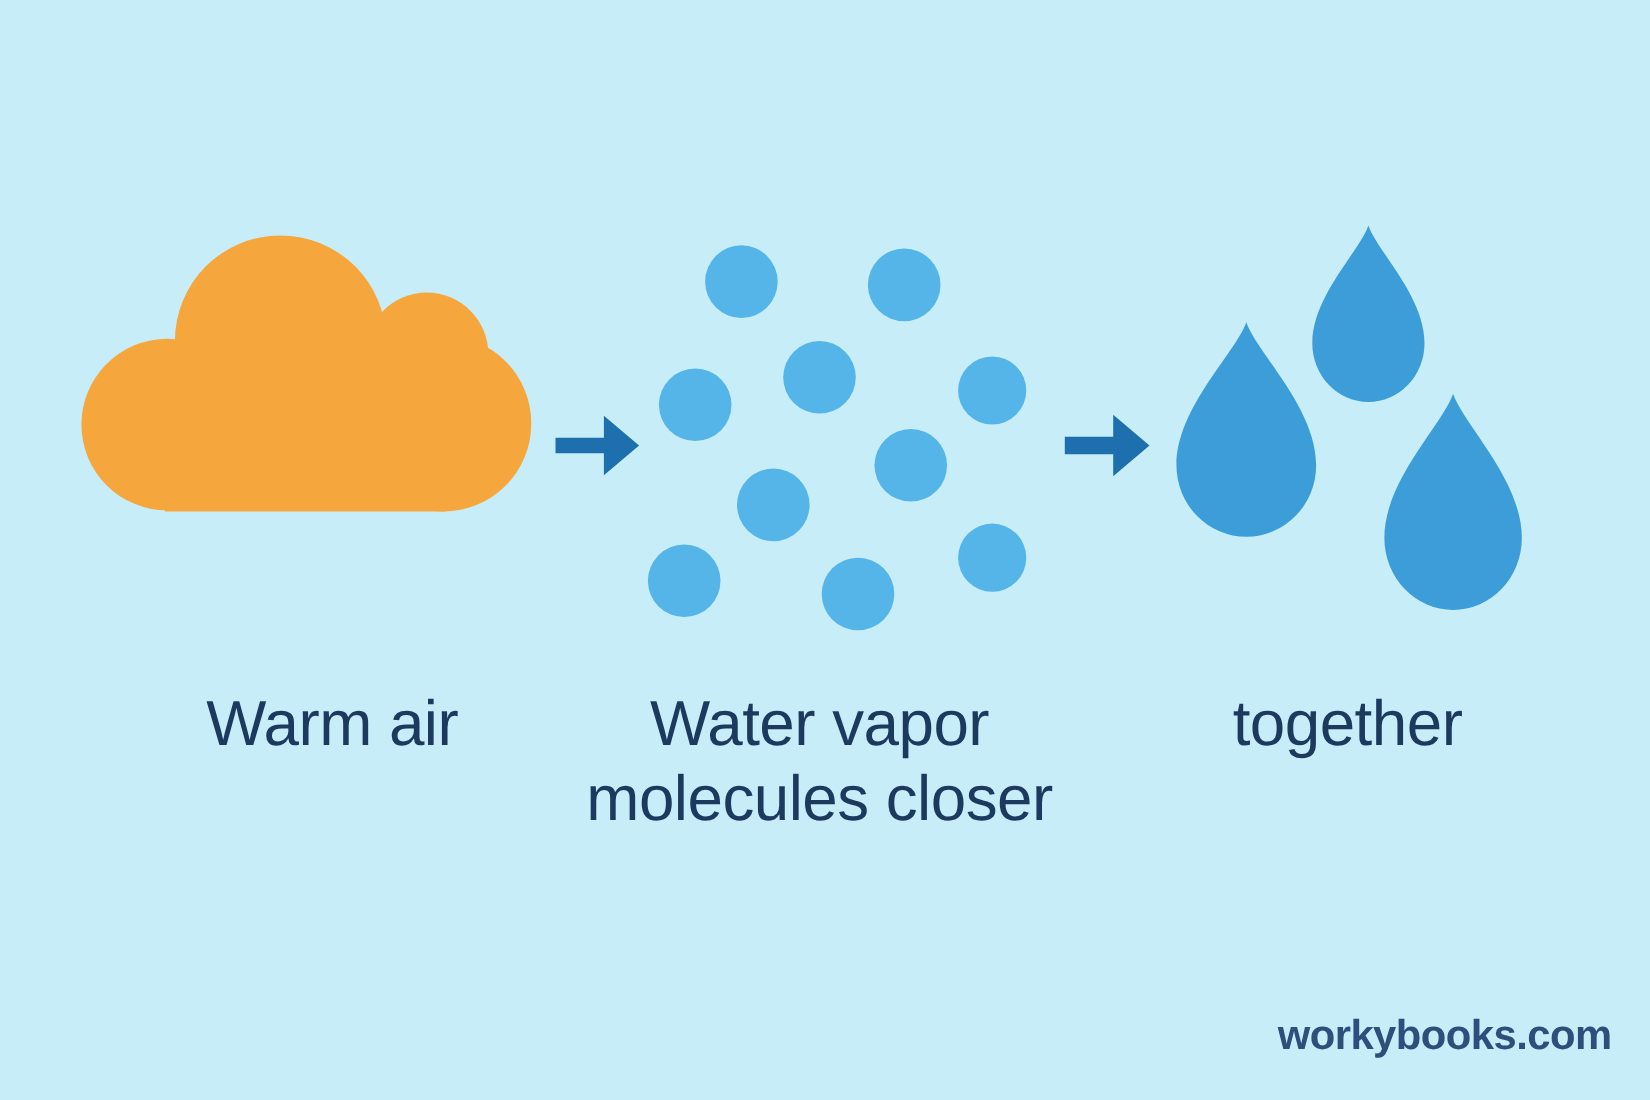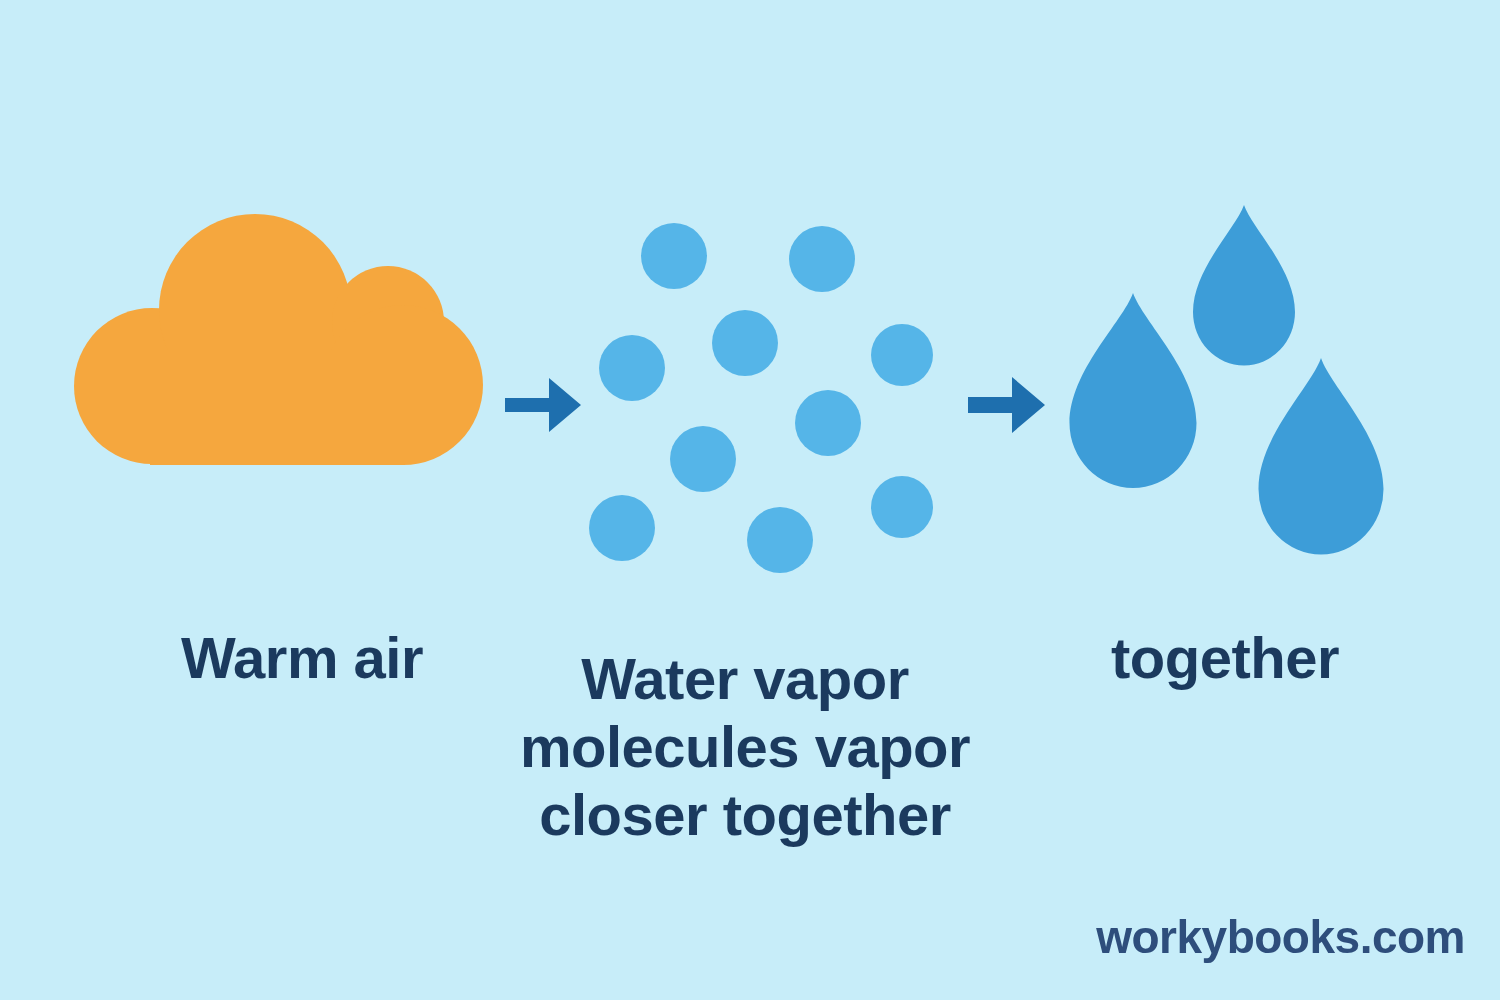--- a/index.html
+++ b/index.html
@@ -18,31 +18,31 @@
     width: 1500px; height: 1000px;
     display: block;
   }
   .label {
     position: absolute;
     top: 624px;
     text-align: center;
     color: #1B3A5E;
     font-size: 58px;
     line-height: 68px;
-    font-weight: 700;
+    font-weight: 400;
     letter-spacing: -0.5px;
   }
   .label-step1 { left: 52px;  width: 500px; }
-  .label-step2 { left: 445px; width: 600px; margin-top: 21px; }
+  .label-step2 { left: 445px; width: 600px; }
   .label-step3 { left: 975px; width: 500px; }
   .watermark {
     position: absolute;
     right: 35px; bottom: 36px;
     color: #2E4E7C;
-    font-size: 46px;
+    font-size: 38px;
     font-weight: 600;
     letter-spacing: -0.5px;
   }
 </style>
 </head>
 <body>
 
 <div class="canvas">
 
   <svg class="shapes" viewBox="0 0 1500 1000" xmlns="http://www.w3.org/2000/svg">
@@ -82,22 +82,21 @@
       <path transform="translate(1258.5,358) scale(1.25,1.31)" d="M50,0 C58,22 100,60 100,100 A50,50 0 0 1 0,100 C0,60 42,22 50,0 Z"></path>
     </g>
   </svg>
 
   <div class="label label-step1">
     <div>Warm air</div>
   </div>
 
   <div class="label label-step2">
     <div>Water vapor</div>
-    <div>molecules vapor</div>
-    <div>closer together</div>
+    <div>molecules closer</div>
   </div>
 
   <div class="label label-step3">
     <div>together</div>
   </div>
 
   <div class="watermark">workybooks.com</div>
 
 </div>
 

